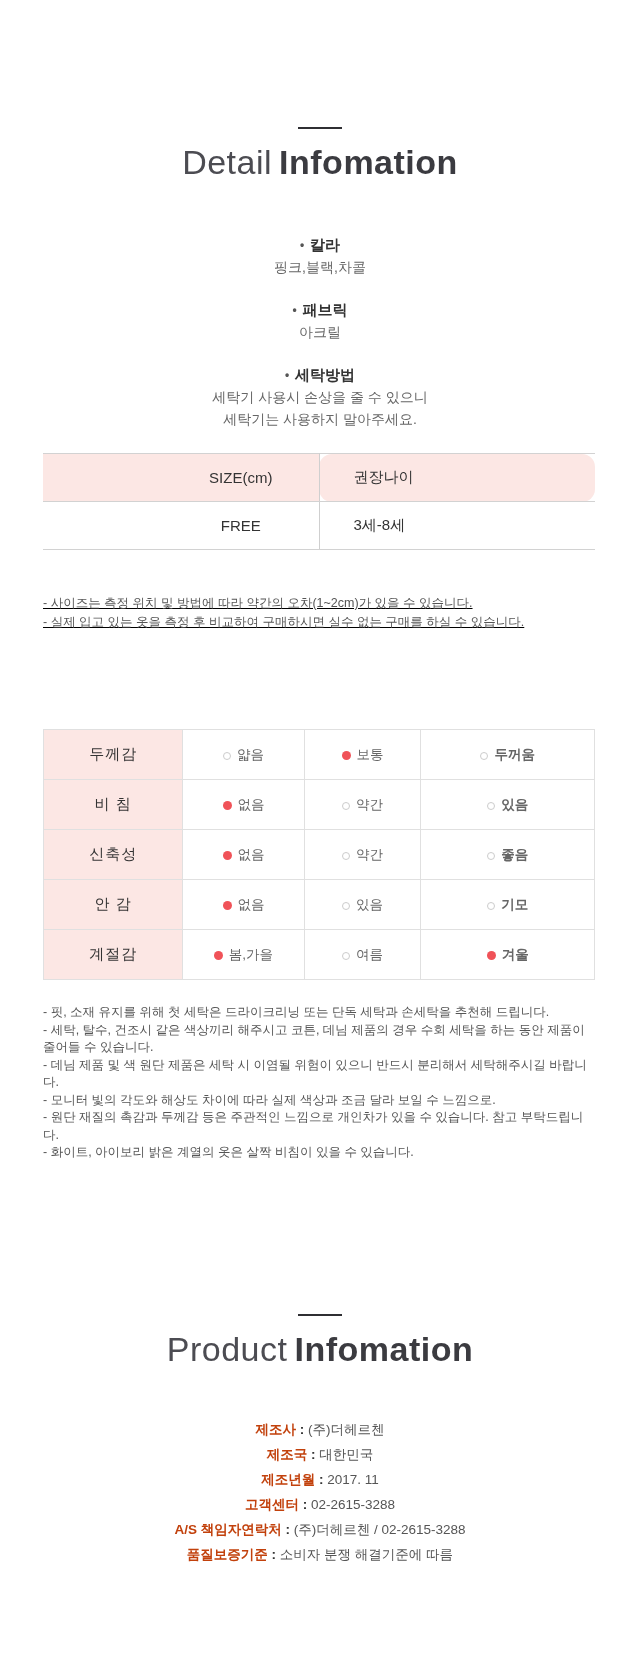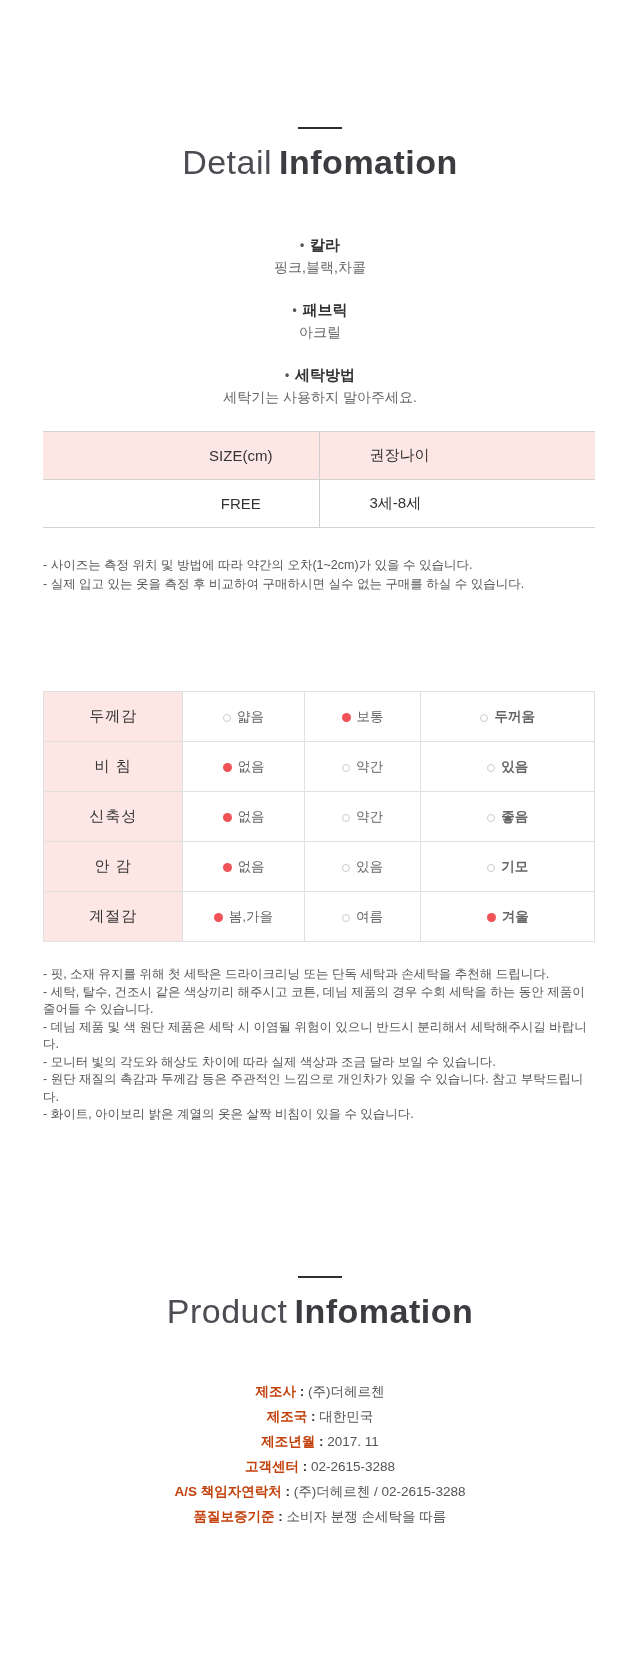--- a/index.html
+++ b/index.html
@@ -23,23 +23,23 @@
   .bullet-line { font-size:14px; color:#666666; line-height:22px; }
 
   
   .content { padding:0 45px 0 43px; }
   table { width:100%; border-collapse:collapse; table-layout:fixed; }
   .size-table { margin-top:23px; }
   .size-table th, .size-table td { height:48px; font-size:15px; font-weight:400; color:#333333;
       border-top:1px solid #d2d2d2; border-bottom:1px solid #d2d2d2; }
   .size-table thead th { background:#fce7e4; }
   .size-table .col-a { width:50%; text-align:center; padding-left:120px; border-right:1px solid #cfcfcf; }
-  .size-table .col-b { width:50%; text-align:left; padding-left:50px; }
+  .size-table .col-b { width:50%; text-align:left; padding-left:34px;border-radius:13px; }
 
-  .small-notes { margin-top:28px; }
+  .small-notes { margin-top:44px;text-decoration:underline; }
   .small-notes .note-line { font-size:12.5px; color:#555555; line-height:19px; }
 
   
   .attr-table { margin-top:97px; }
   .attr-table td { height:50px; border:1px solid #e0e0e0; text-align:center; vertical-align:middle; }
   .attr-table .lbl { width:25.3%; background:#fce7e4; font-size:15px; font-weight:400; color:#333333; letter-spacing:1px; }
   .attr-table .opt1 { width:22%; }
   .attr-table .opt2 { width:21.2%; }
   .attr-table .opt3 { width:31.5%;font-weight:bold; }
   .opt-text { font-size:13.5px; color:#666666; }
@@ -71,20 +71,21 @@
     <div class="bullet-group">
       <div class="bullet-label"><span class="bullet-dot">•</span><span>칼라</span></div>
       <div class="bullet-line">핑크,블랙,차콜</div>
     </div>
     <div class="bullet-group">
       <div class="bullet-label"><span class="bullet-dot">•</span><span>패브릭</span></div>
       <div class="bullet-line">아크릴</div>
     </div>
     <div class="bullet-group">
       <div class="bullet-label"><span class="bullet-dot">•</span><span>세탁방법</span></div>
+      <div class="bullet-line">세탁기 사용시 손상을 줄 수 있으니</div>
       <div class="bullet-line">세탁기는 사용하지 말아주세요.</div>
     </div>
   </div>
 
   <div class="content">
 
     <table class="size-table">
       <thead>
         <tr>
           <th class="col-a">SIZE(cm)</th>
@@ -136,34 +137,34 @@
           <td class="opt2"><span class="dot"></span><span class="opt-text">여름</span></td>
           <td class="opt3"><span class="dot on"></span><span class="opt-text">겨울</span></td>
         </tr>
       </tbody>
     </table>
 
     <div class="care-notes">
       <div class="note-line">- 핏, 소재 유지를 위해 첫 세탁은 드라이크리닝 또는 단독 세탁과 손세탁을 추천해 드립니다.</div>
       <div class="note-line">- 세탁, 탈수, 건조시 같은 색상끼리 해주시고 코튼, 데님 제품의 경우 수회 세탁을 하는 동안 제품이 줄어들 수 있습니다.</div>
       <div class="note-line">- 데님 제품 및 색 원단 제품은 세탁 시 이염될 위험이 있으니 반드시 분리해서 세탁해주시길 바랍니다.</div>
-      <div class="note-line">- 모니터 빛의 각도와 해상도 차이에 따라 실제 색상과 조금 달라 보일 수 있습니다.</div>
+      <div class="note-line">- 모니터 빛의 각도와 해상도 차이에 따라 실제 색상과 조금 달라 보일 수 느낌으로.</div>
       <div class="note-line">- 원단 재질의 촉감과 두께감 등은 주관적인 느낌으로 개인차가 있을 수 있습니다. 참고 부탁드립니다.</div>
       <div class="note-line">- 화이트, 아이보리 밝은 계열의 옷은 살짝 비침이 있을 수 있습니다.</div>
     </div>
 
   </div>
 
   <div class="rule rule-product"></div>
   <div class="sec-title">
     <span class="light">Product</span><span class="bold">Infomation</span>
   </div>
 
   <div class="product-fields">
     <div class="field-line"><span class="field-label">제조사</span><span class="field-sep"> : </span><span class="field-value">(주)더헤르첸</span></div>
     <div class="field-line"><span class="field-label">제조국</span><span class="field-sep"> : </span><span class="field-value">대한민국</span></div>
     <div class="field-line"><span class="field-label">제조년월</span><span class="field-sep"> : </span><span class="field-value">2017. 11</span></div>
     <div class="field-line"><span class="field-label">고객센터</span><span class="field-sep"> : </span><span class="field-value">02-2615-3288</span></div>
     <div class="field-line"><span class="field-label">A/S 책임자연락처</span><span class="field-sep"> : </span><span class="field-value">(주)더헤르첸 / 02-2615-3288</span></div>
-    <div class="field-line"><span class="field-label">품질보증기준</span><span class="field-sep"> : </span><span class="field-value">소비자 분쟁 손세탁을 따름</span></div>
+    <div class="field-line"><span class="field-label">품질보증기준</span><span class="field-sep"> : </span><span class="field-value">소비자 분쟁 해결기준에 따름</span></div>
   </div>
 
 </div>
 
 </body></html>

